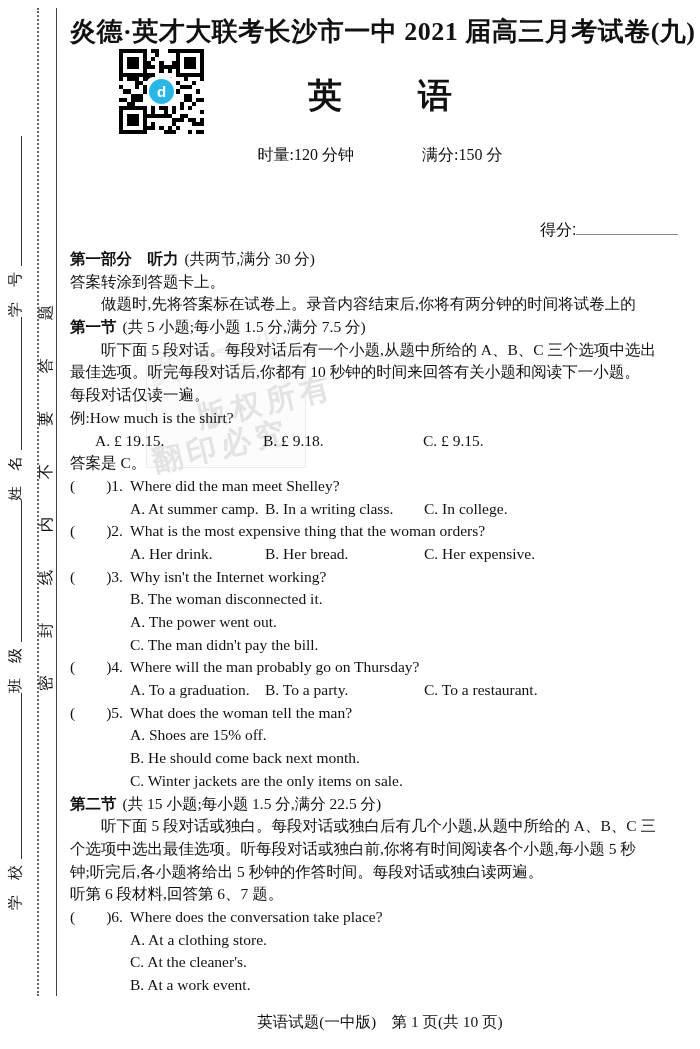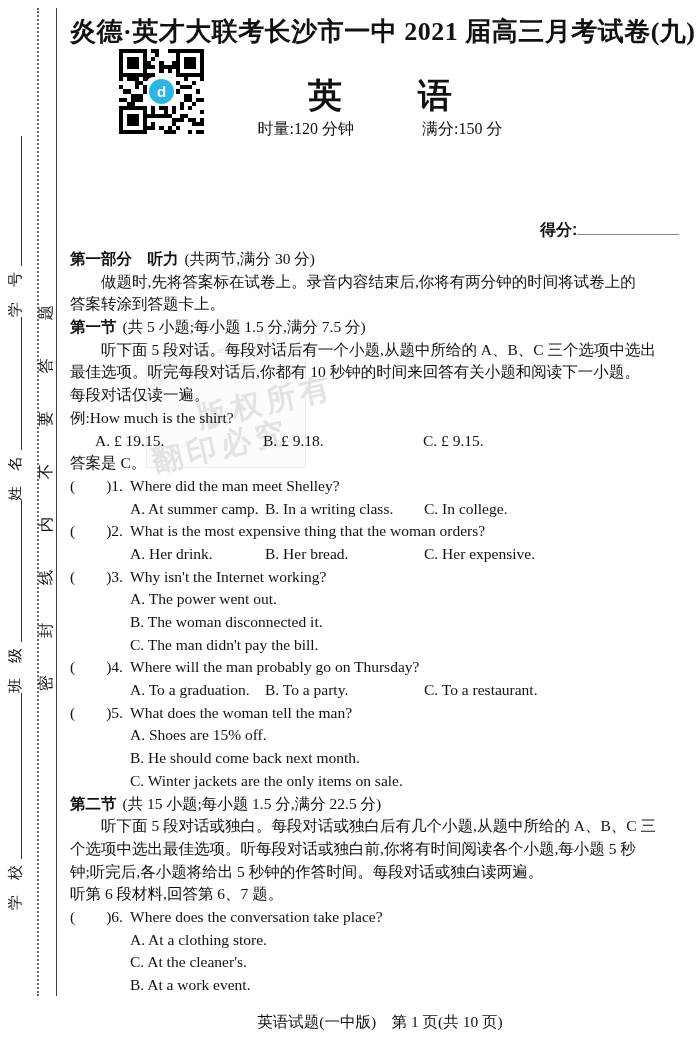--- a/index.html
+++ b/index.html
@@ -34,24 +34,24 @@
             border:1px solid #ececec; background:rgba(0,0,0,0.012); z-index:0; }
 
   
   .head-zone { position:absolute; left:70px; top:0; width:620px; z-index:1; }
   .exam-title { margin-top:14px; text-align:center; font-size:26px; font-weight:bold;
                 letter-spacing:0.5px; white-space:nowrap;
                 font-family:"Liberation Serif", serif; }
   .subject { margin-top:24px; text-align:center; font-size:34px; font-weight:bold;
              font-family:"Liberation Sans", sans-serif; }
   .subject .gap { display:inline-block; width:76px; }
-  .meta { text-align:center; font-size:16px; }
+  .meta { margin-top:26px; text-align:center; font-size:16px; }
   .meta .gap { display:inline-block; width:68px; }
   .score-row { position:absolute; left:540px; top:220px; width:150px; font-size:16px;
-               font-weight:bold; font-family:"Liberation Sans", sans-serif; z-index:1; }
+               font-weight:normal; font-family:"Liberation Sans", sans-serif; z-index:1; }
   .score-line { display:inline-block; width:102px; height:14px;
                 border-bottom:1.5px solid #888; }
 
   
   .qr-wrap { position:absolute; left:119px; top:49px; width:85px; height:85px; z-index:2; }
   .qr-logo { position:absolute; left:28px; top:28px; width:29px; height:29px;
              background:#fff; border-radius:6px; display:flex;
              align-items:center; justify-content:center; }
   .qr-logo .dot { width:25px; height:25px; border-radius:50%; display:flex;
                   align-items:center; justify-content:center; color:#fff;
@@ -258,22 +258,22 @@
   <div class="qr-logo">
     <span class="dot" id="qr-dot" style="background: rgb(41, 183, 232);">d</span>
   </div>
 </div>
 
 <div class="content">
 
   <div class="line">
     <span class="h-bold">第一部分　听力</span><span class="h-note">(共两节,满分 30 分)</span>
   </div>
+  <div class="line">答案转涂到答题卡上。</div>
   <div class="line indent">做题时,先将答案标在试卷上。录音内容结束后,你将有两分钟的时间将试卷上的</div>
-  <div class="line">答案转涂到答题卡上。</div>
 
   <div class="line">
     <span class="h-bold">第一节</span><span class="h-note">(共 5 小题;每小题 1.5 分,满分 7.5 分)</span>
   </div>
   <div class="line indent">听下面 5 段对话。每段对话后有一个小题,从题中所给的 A、B、C 三个选项中选出</div>
   <div class="line">最佳选项。听完每段对话后,你都有 10 秒钟的时间来回答有关小题和阅读下一小题。</div>
   <div class="line">每段对话仅读一遍。</div>
 
   <div class="line">例:How much is the shirt?</div>
   <div class="line">
@@ -301,24 +301,24 @@
     <span class="opt a">A. Her drink.</span>
     <span class="opt b">B. Her bread.</span>
     <span class="opt c">C. Her expensive.</span>
   </div>
 
   <div class="line">
     <span class="qprefix">(        )3.</span>
     <span class="qtext">Why isn't the Internet working?</span>
   </div>
   <div class="line">
+      <span class="stack-opt">B. The woman disconnected it.</span>
+    </div>
+  <div class="line">
       <span class="stack-opt">A. The power went out.</span>
-    </div>
-  <div class="line">
-      <span class="stack-opt">B. The woman disconnected it.</span>
     </div>
   <div class="line">
       <span class="stack-opt">C. The man didn't pay the bill.</span>
     </div>
 
   <div class="line">
     <span class="qprefix">(        )4.</span>
     <span class="qtext">Where will the man probably go on Thursday?</span>
   </div>
   <div class="line">

